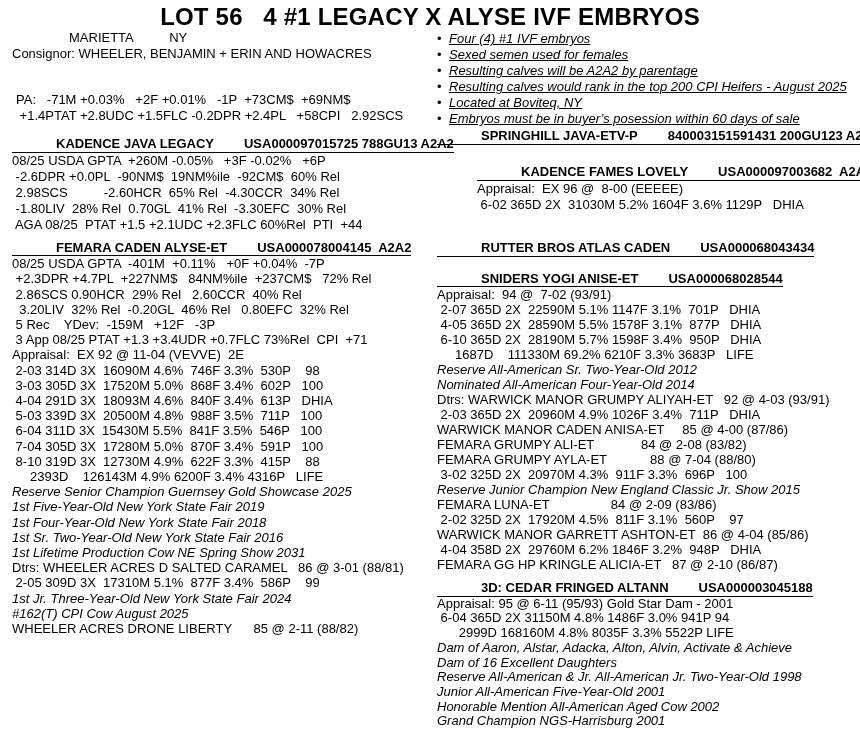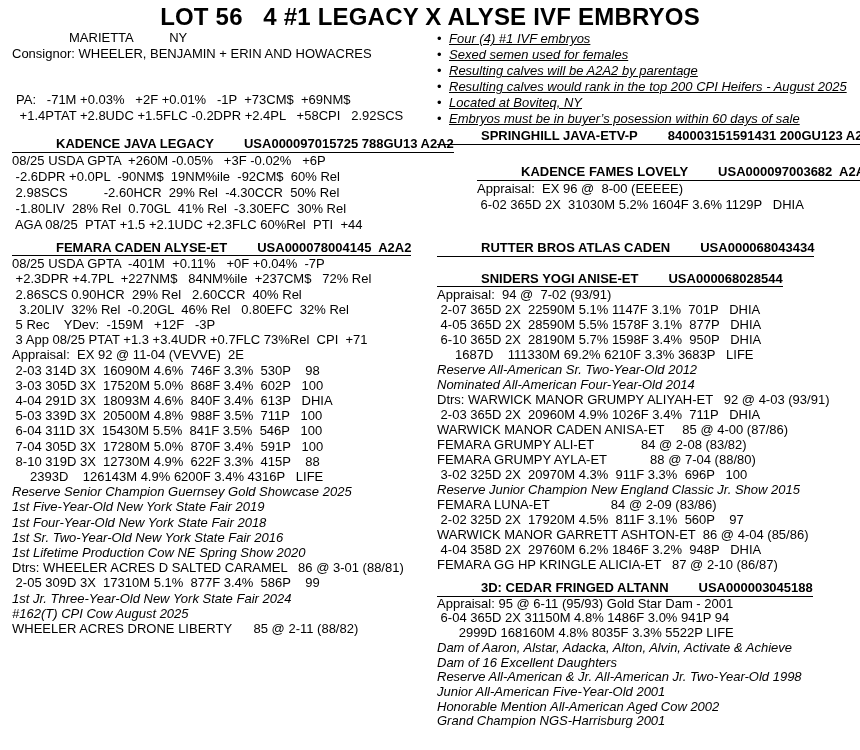--- a/index.html
+++ b/index.html
@@ -42,21 +42,21 @@
 
   <div class="blk lh16" style="top:92px;left:0;margin-left:16px;">
     <div class="ln">PA:   -71M +0.03%   +2F +0.01%   -1P  +73CM$  +69NM$</div>
     <div class="ln"> +1.4PTAT +2.8UDC +1.5FLC -0.2DPR +2.4PL   +58CPI   2.92SCS</div>
   </div>
 
   <div class="blk lh16" style="top:136px;left:12px;">
     <div class="ln"><span class="hdr"><span>KADENCE JAVA LEGACY</span><span class="hsp"></span><span>USA000097015725 788GU13 A2A2</span></span></div>
     <div class="ln">08/25 USDA GPTA  +260M -0.05%   +3F -0.02%   +6P</div>
     <div class="ln"> -2.6DPR +0.0PL  -90NM$  19NM%ile  -92CM$  60% Rel</div>
-    <div class="ln"> 2.98SCS          -2.60HCR  29% Rel  -4.30CCR  50% Rel</div>
+    <div class="ln"> 2.98SCS          -2.60HCR  65% Rel  -4.30CCR  34% Rel</div>
     <div class="ln"> -1.80LIV  28% Rel  0.70GL  41% Rel  -3.30EFC  30% Rel</div>
     <div class="ln"> AGA 08/25  PTAT +1.5 +2.1UDC +2.3FLC 60%Rel  PTI  +44</div>
   </div>
 
   <div class="blk lh152" style="top:240px;left:12px;">
     <div class="ln"><span class="hdr"><span>FEMARA CADEN ALYSE-ET</span><span class="hsp"></span><span>USA000078004145  A2A2</span></span></div>
     <div class="ln">08/25 USDA GPTA  -401M  +0.11%   +0F +0.04%  -7P</div>
     <div class="ln"> +2.3DPR +4.7PL  +227NM$   84NM%ile  +237CM$   72% Rel</div>
     <div class="ln"> 2.86SCS 0.90HCR  29% Rel   2.60CCR  40% Rel</div>
     <div class="ln">  3.20LIV  32% Rel  -0.20GL  46% Rel   0.80EFC  32% Rel</div>
@@ -68,21 +68,21 @@
     <div class="ln"> 4-04 291D 3X  18093M 4.6%  840F 3.4%  613P   DHIA</div>
     <div class="ln"> 5-03 339D 3X  20500M 4.8%  988F 3.5%  711P   100</div>
     <div class="ln"> 6-04 311D 3X  15430M 5.5%  841F 3.5%  546P   100</div>
     <div class="ln"> 7-04 305D 3X  17280M 5.0%  870F 3.4%  591P   100</div>
     <div class="ln"> 8-10 319D 3X  12730M 4.9%  622F 3.3%  415P    88</div>
     <div class="ln">     2393D    126143M 4.9% 6200F 3.4% 4316P   LIFE</div>
     <div class="ln italic">Reserve Senior Champion Guernsey Gold Showcase 2025</div>
     <div class="ln italic">1st Five-Year-Old New York State Fair 2019</div>
     <div class="ln italic">1st Four-Year-Old New York State Fair 2018</div>
     <div class="ln italic">1st Sr. Two-Year-Old New York State Fair 2016</div>
-    <div class="ln italic">1st Lifetime Production Cow NE Spring Show 2020</div>
+    <div class="ln italic">1st Lifetime Production Cow NE Spring Show 2031</div>
     <div class="ln">Dtrs: WHEELER ACRES D SALTED CARAMEL   86 @ 3-01 (88/81)</div>
     <div class="ln"> 2-05 309D 3X  17310M 5.1%  877F 3.4%  586P    99</div>
     <div class="ln italic">1st Jr. Three-Year-Old New York State Fair 2024</div>
     <div class="ln italic">#162(T) CPI Cow August 2025</div>
     <div class="ln">WHEELER ACRES DRONE LIBERTY      85 @ 2-11 (88/82)</div>
   </div>
 
   <div class="blk lh16" style="top:31px;left:437px;text-decoration:underline;">
     <div class="ln italic"><span class="bul">•</span><span>Four (4) #1 IVF embryos</span></div>
     <div class="ln italic"><span class="bul">•</span><span>Sexed semen used for females</span></div>

